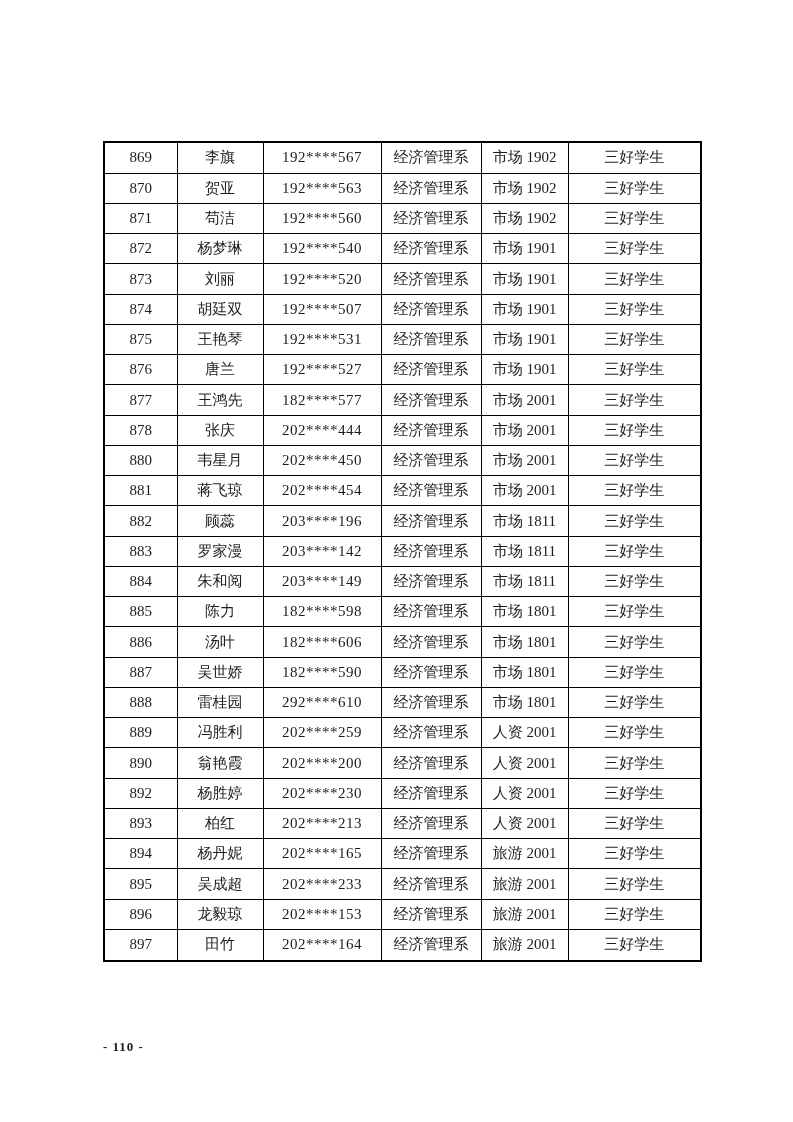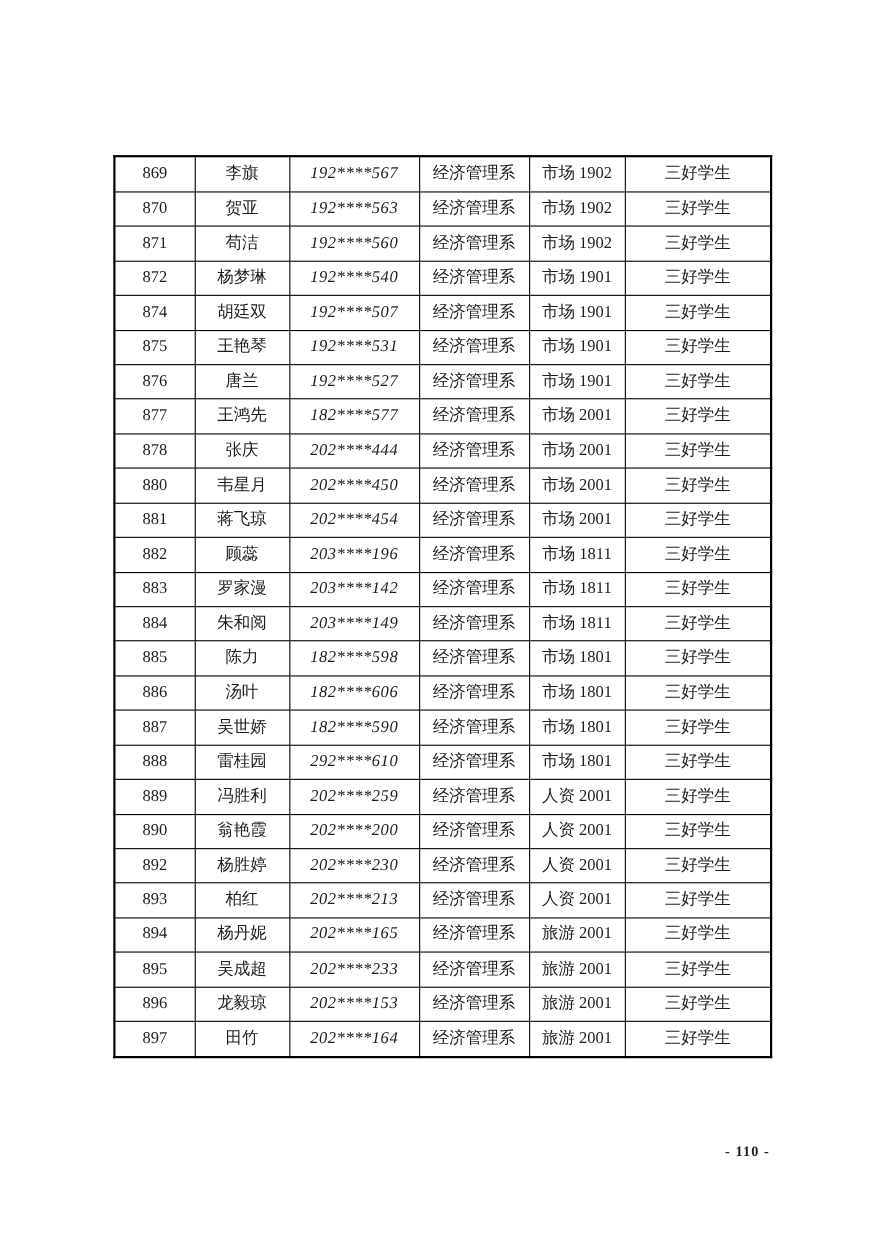--- a/index.html
+++ b/index.html
@@ -32,28 +32,27 @@
     text-align: center;
     vertical-align: middle;
     font-size: 15px;
     line-height: 1;
     padding: 0;
     white-space: nowrap;
     overflow: hidden;
   }
   table.awards-table td.col-student_id {
     letter-spacing: 0.5px;
-    font-style: italic;
   }
   .footer {
     position: absolute;
     left: 103px;
     top: 1039px;
     width: 597px;
-    text-align: right;
+    text-align: left;
     font-size: 13px;
     font-weight: bold;
     letter-spacing: 1px;
   }
 </style>
 </head>
 <body>
 
 <div class="page">
 
@@ -93,20 +92,28 @@
         </tr>
         <tr>
           <td class="col-serial_number">872</td>
           <td class="col-name">杨梦琳</td>
           <td class="col-student_id">192****540</td>
           <td class="col-department">经济管理系</td>
           <td class="col-class">市场 1901</td>
           <td class="col-award">三好学生</td>
         </tr>
         <tr>
+          <td class="col-serial_number">873</td>
+          <td class="col-name">刘丽</td>
+          <td class="col-student_id">192****520</td>
+          <td class="col-department">经济管理系</td>
+          <td class="col-class">市场 1901</td>
+          <td class="col-award">三好学生</td>
+        </tr>
+        <tr>
           <td class="col-serial_number">874</td>
           <td class="col-name">胡廷双</td>
           <td class="col-student_id">192****507</td>
           <td class="col-department">经济管理系</td>
           <td class="col-class">市场 1901</td>
           <td class="col-award">三好学生</td>
         </tr>
         <tr>
           <td class="col-serial_number">875</td>
           <td class="col-name">王艳琴</td>

